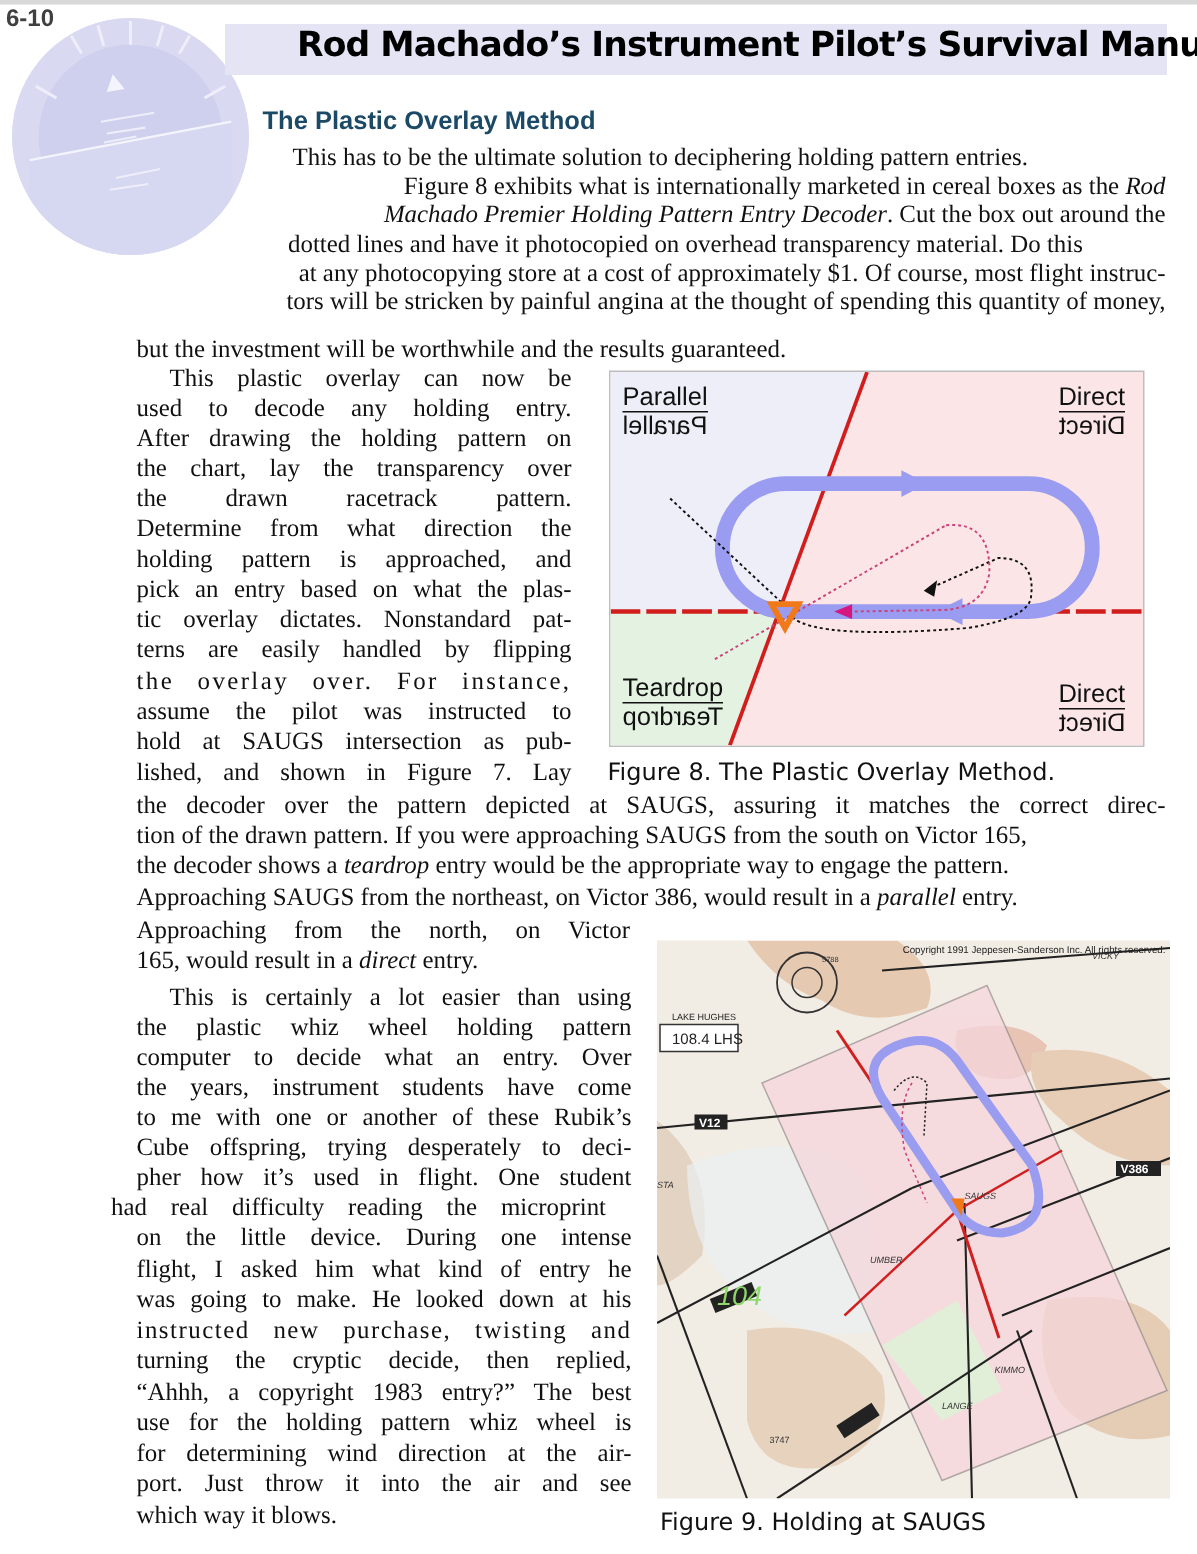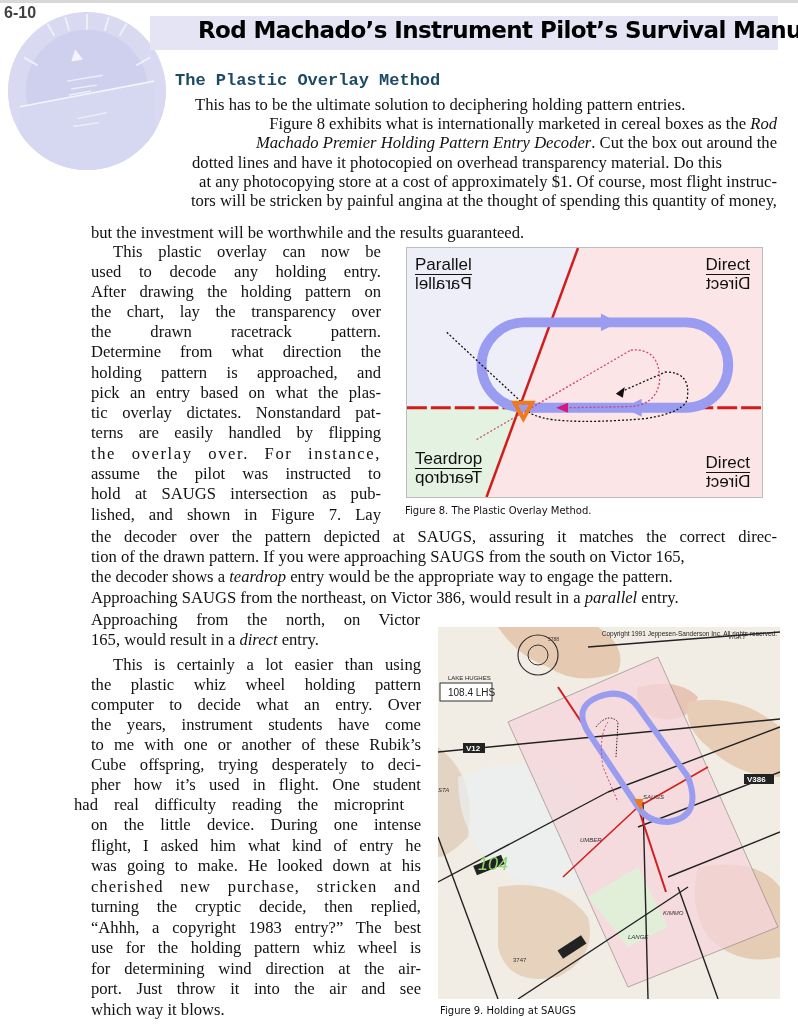--- a/index.html
+++ b/index.html
@@ -8,33 +8,33 @@
 
     .topline { position: absolute; left: 0; top: 0; width: 798px; height: 3px; background: #d8d8d8; }
     .page-number { position: absolute; left: 4px; top: 4px; font-family: "Liberation Sans", sans-serif; font-weight: bold; font-size: 16px; color: #404040; }
 
     .dial { position: absolute; left: 8px; top: 12px; width: 158px; height: 158px; border-radius: 50%; background: #dcdcf2; overflow: hidden; }
     .dial svg { width: 100%; height: 100%; display: block; }
 
     .header-band { position: absolute; left: 150px; top: 16px; width: 628px; height: 34px; background: #e4e4f4; }
     .header-title { position: absolute; left: 198px; top: 17px; font-family: "DejaVu Sans", sans-serif; font-weight: bold; font-size: 23px; letter-spacing: -0.6px; color: #000; white-space: nowrap; }
 
-    .section-heading { position: absolute; left: 175px; top: 71px; font-family: Liberation Mono, monospace; font-weight: bold; font-size: 17px; color: #1c4a66; }
+    .section-heading { position: absolute; left: 175px; top: 71px; font-family: Liberation Sans, sans-serif; font-weight: bold; font-size: 17px; color: #1c4a66; }
 
     .text { font-family: "Liberation Serif", "DejaVu Serif", serif; font-size: 16.6px; line-height: 19.2px; color: #111; }
     .line { position: absolute; white-space: nowrap; }
     .justify { text-align: justify; text-align-last: justify; white-space: normal; }
 
     .fig8 { position: absolute; left: 406px; top: 247px; width: 357px; height: 251px; border: 1px solid #bdbdbd; overflow: hidden; }
     .fig8 svg { width: 100%; height: 100%; display: block; }
     .fig-label { position: absolute; font-family: "Liberation Sans", sans-serif; font-size: 17px; line-height: 17px; color: #111; }
     .fig-label .u { border-bottom: 1.5px solid #111; display: inline-block; padding-bottom: 1px; }
     .fig-label .m { display: block; transform: scaleX(-1); }
 
-    .caption { position: absolute; font-family: "DejaVu Sans", sans-serif; font-size: 10px; color: #111; font-style: normal; }
+    .caption { position: absolute; font-family: "DejaVu Sans", sans-serif; font-size: 16px; color: #111; font-style: normal; }
 
     .fig9 { position: absolute; left: 438px; top: 627px; width: 342px; height: 372px; overflow: hidden; background: #f1ece2; }
     .fig9 svg { width: 100%; height: 100%; display: block; }
     .copyright { position: absolute; right: 3px; top: 3px; font-family: "Liberation Sans", sans-serif; font-size: 6.5px; color: #222; }
   </style>
 </head>
 <body>
 
 <div class="topline"></div>
 <div class="page-number">6-10</div>
@@ -109,21 +109,21 @@
   <div class="line justify" style="left:91px; top:675px; width:330px;">the plastic whiz wheel holding pattern</div>
   <div class="line justify" style="left:91px; top:695px; width:330px;">computer to decide what an entry. Over</div>
   <div class="line justify" style="left:91px; top:715px; width:330px;">the years, instrument students have come</div>
   <div class="line justify" style="left:91px; top:735px; width:330px;">to me with one or another of these Rubik’s</div>
   <div class="line justify" style="left:91px; top:755px; width:330px;">Cube offspring, trying desperately to deci-</div>
   <div class="line justify" style="left:91px; top:775px; width:330px;">pher how it’s used in flight. One student</div>
   <div class="line justify" style="left:74px; top:795px; width:330px;">had real difficulty reading the microprint</div>
   <div class="line justify" style="left:91px; top:815px; width:330px;">on the little device. During one intense</div>
   <div class="line justify" style="left:91px; top:836px; width:330px;">flight, I asked him what kind of entry he</div>
   <div class="line justify" style="left:91px; top:856px; width:330px;">was going to make. He looked down at his</div>
-  <div class="line justify" style="left:91px; top:877px; width:330px; letter-spacing:1px;">cherished new purchase, stricken and</div>
+  <div class="line justify" style="left:91px; top:877px; width:330px; letter-spacing:1px;">instructed new purchase, twisting and</div>
   <div class="line justify" style="left:91px; top:897px; width:330px;">turning the cryptic decide, then replied,</div>
   <div class="line justify" style="left:91px; top:918px; width:330px;">“Ahhh, a copyright 1983 entry?”  The best</div>
   <div class="line justify" style="left:91px; top:938px; width:330px;">use for the holding pattern whiz wheel is</div>
   <div class="line justify" style="left:91px; top:959px; width:330px;">for determining wind direction at the air-</div>
   <div class="line justify" style="left:91px; top:979px; width:330px;">port. Just throw it into the air and see</div>
   <div class="line" style="left:91px; top:1000px;">which way it blows.</div>
 </div>
 
 <div class="fig8">
   <svg viewBox="0 0 357 251" preserveAspectRatio="none">

